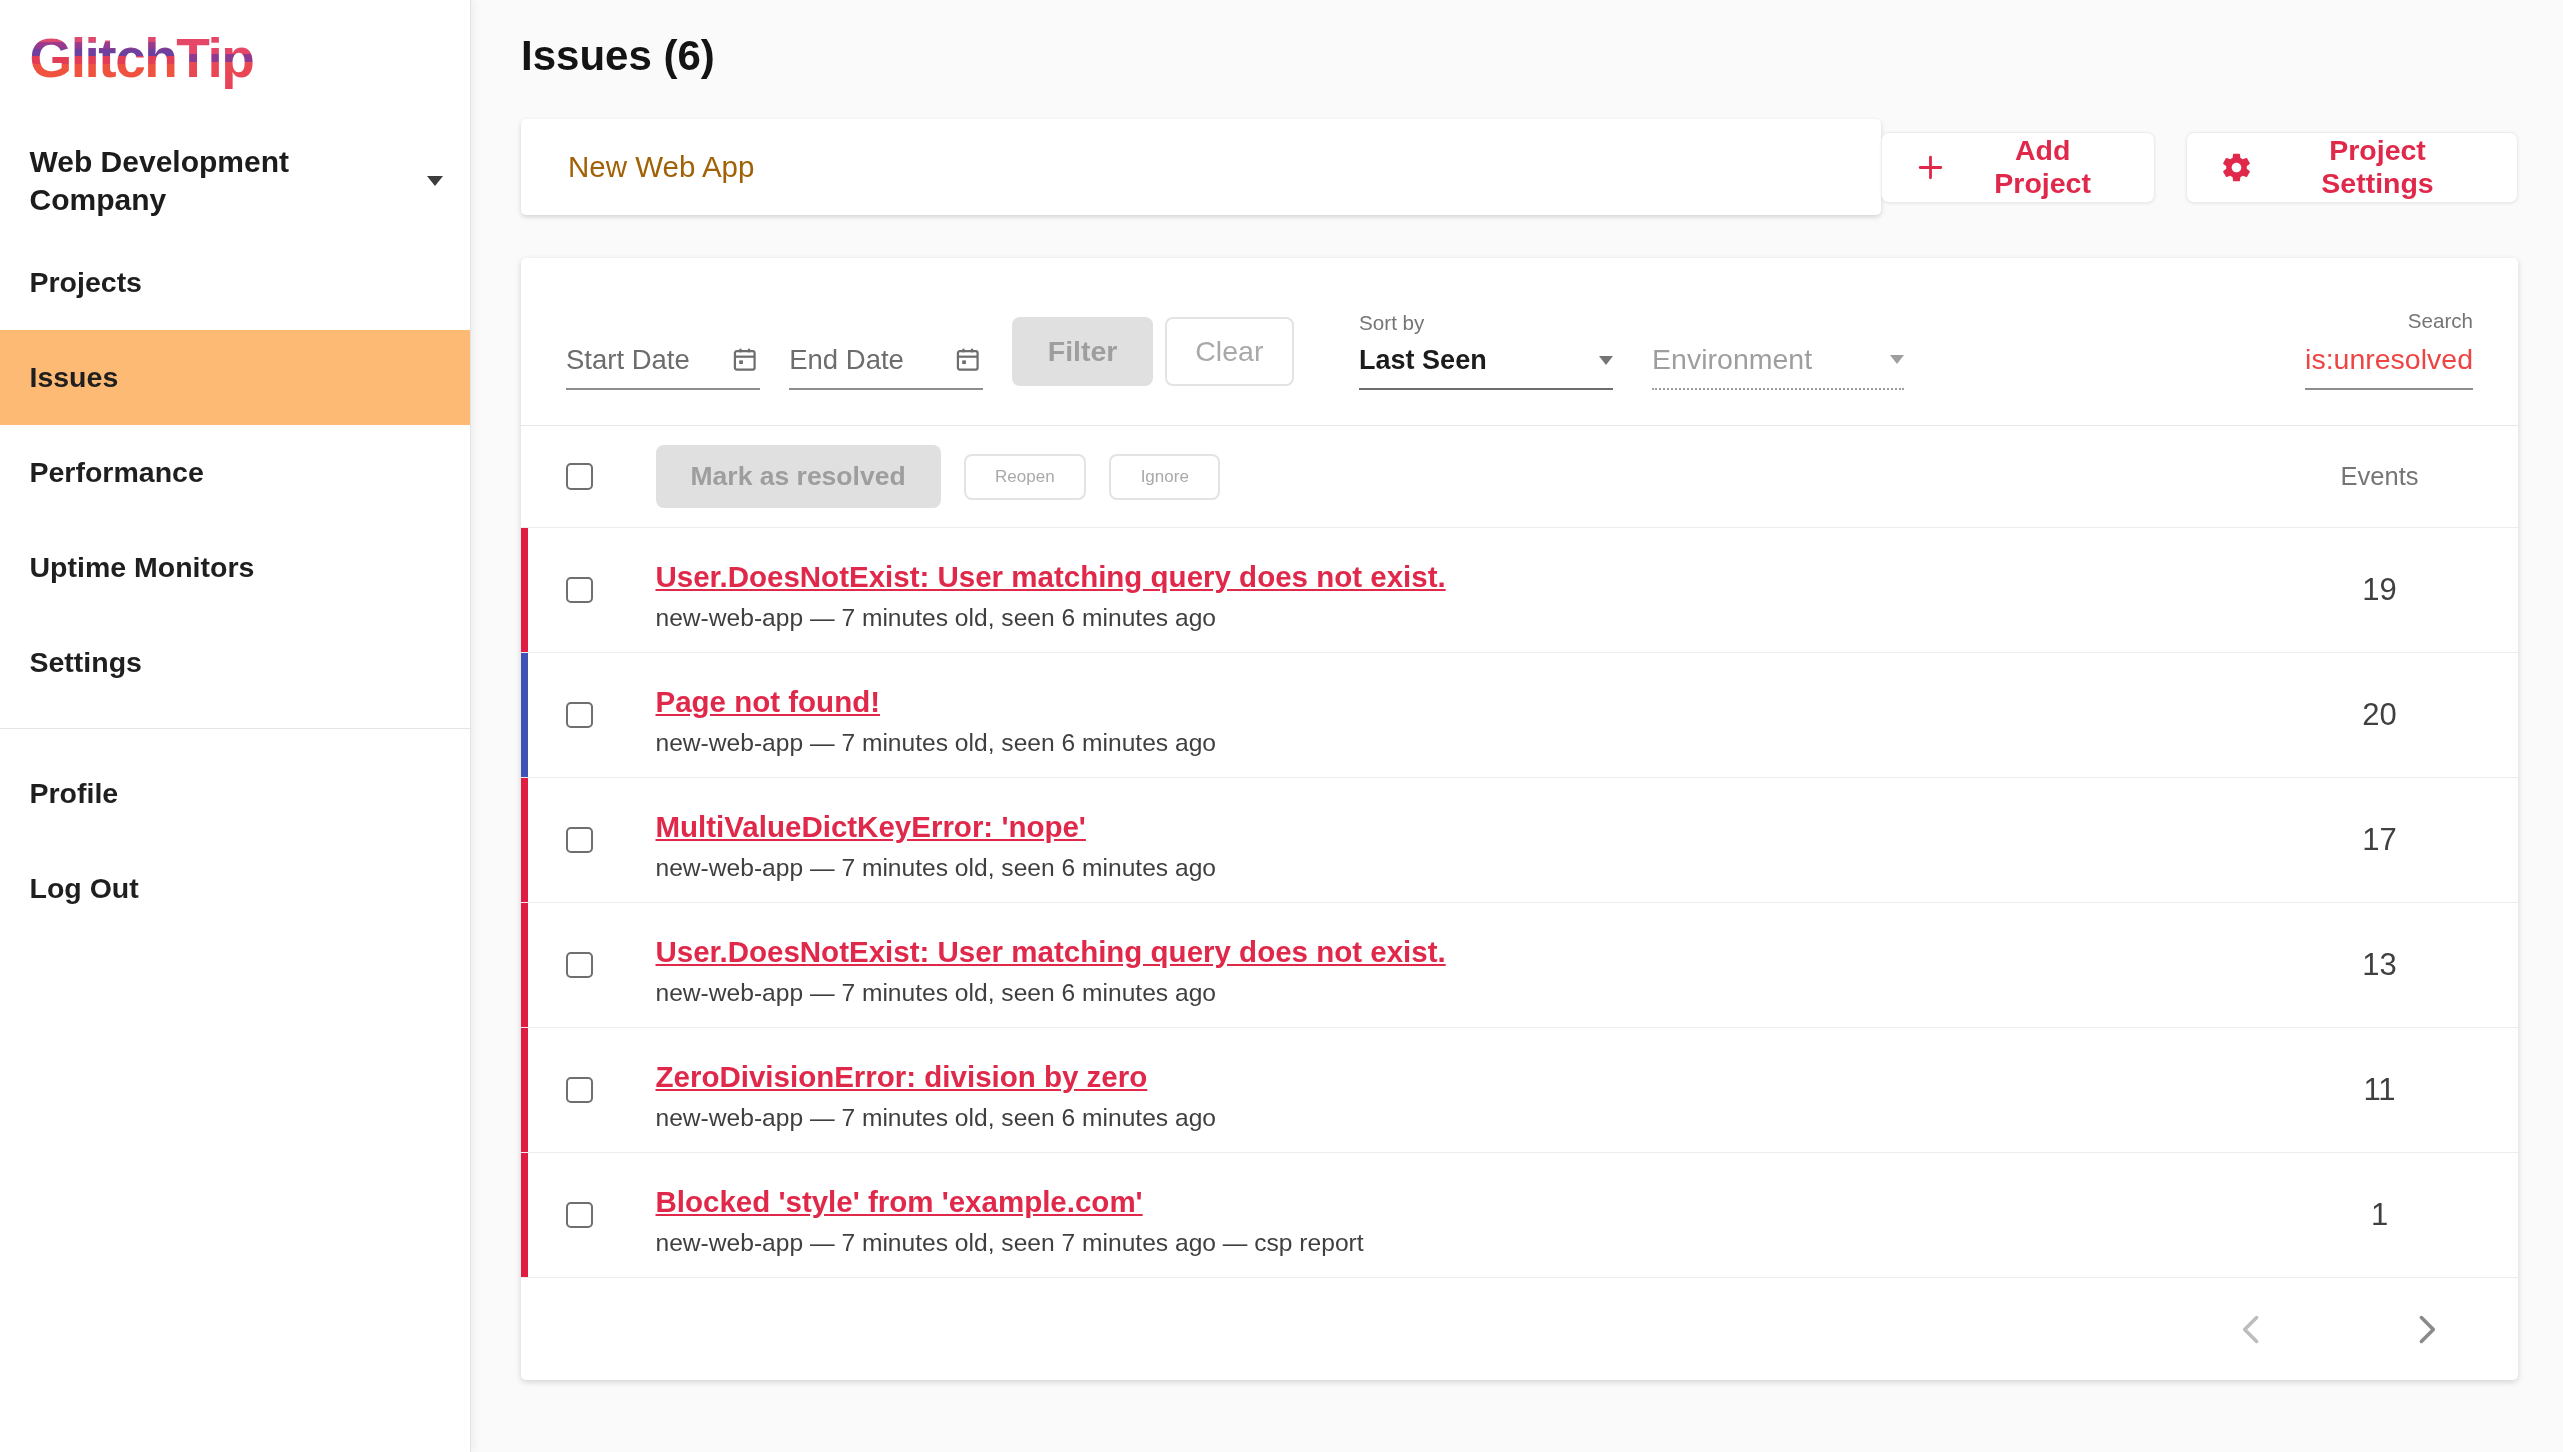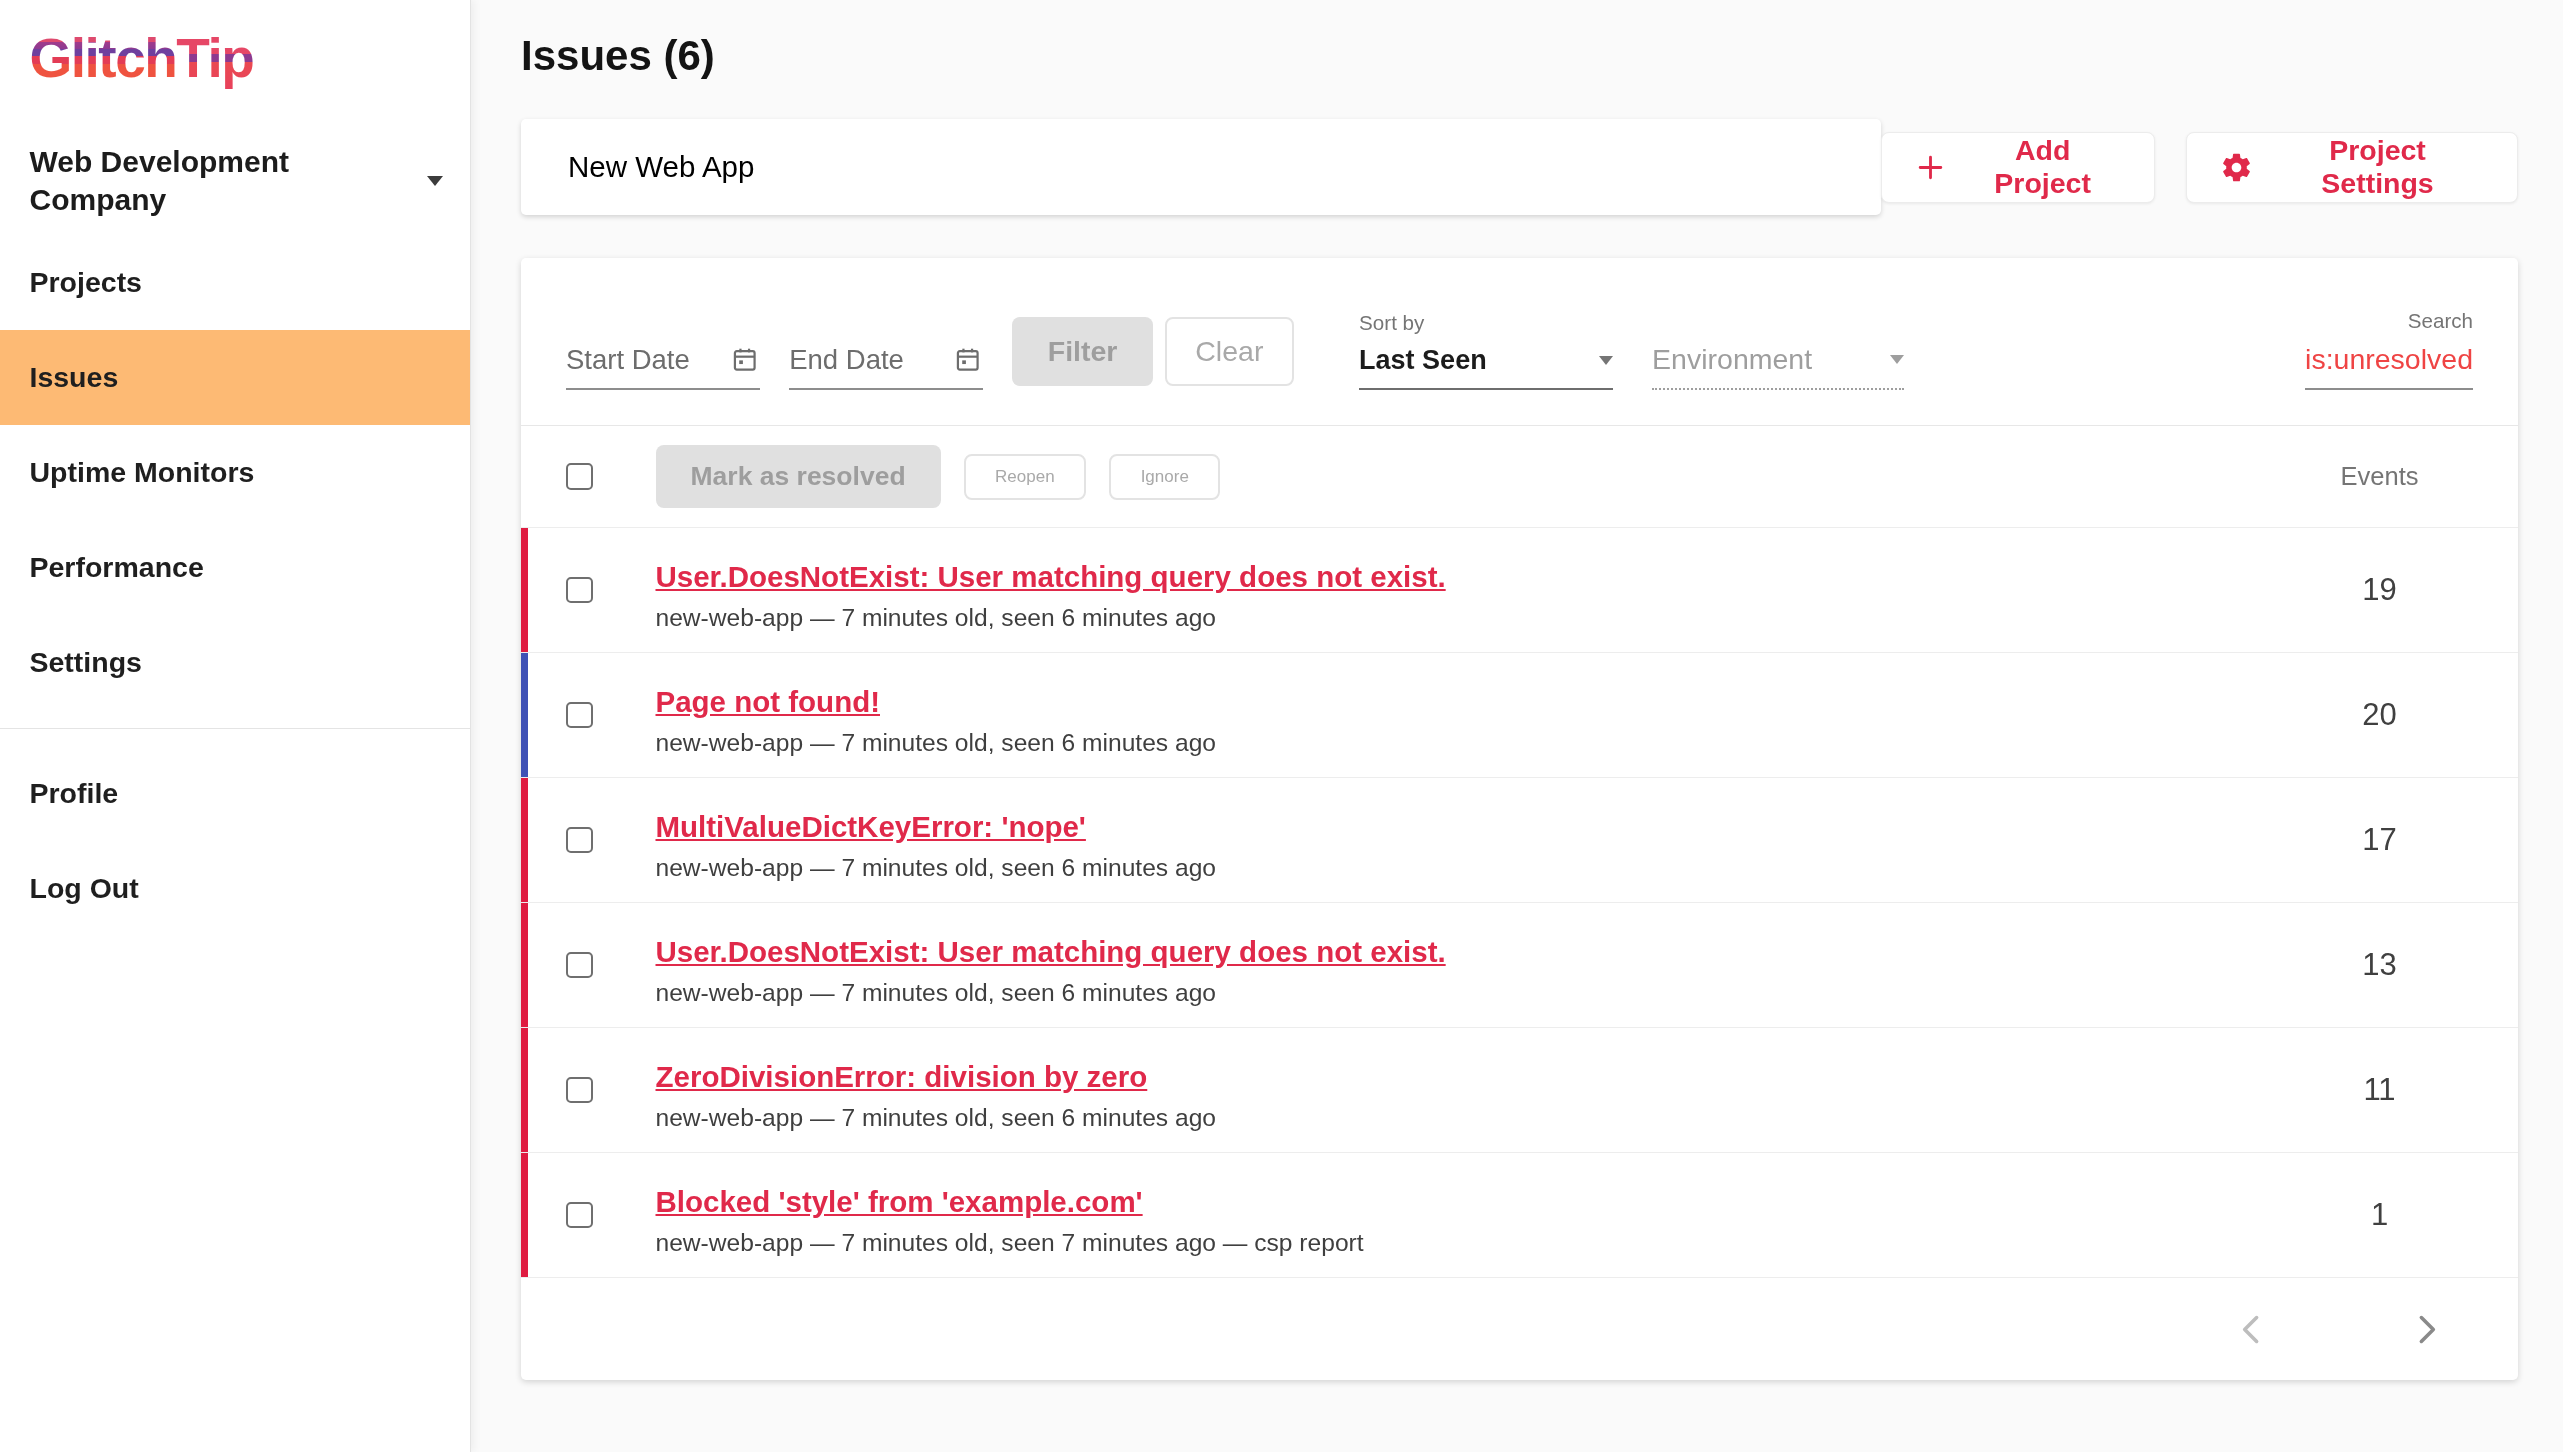--- a/index.html
+++ b/index.html
@@ -27,21 +27,21 @@
   .nav-item.active { background:#ececec; font-weight:700; }
   .side-divider { border-top:1px solid #e4e4e4; margin:17.7px 0; }
 
   
   .main { position:absolute; left:472px; top:0; width:2091px; height:1452px; padding:0 45px 0 49px; }
   .page-title { margin-top:32px; font-size:42px; font-weight:800; color:#141414; }
 
   .project-row { margin-top:39px; display:flex; align-items:center; }
   .project-select { width:1375px; height:96px; background:#fff; border-radius:4.9px;
     box-shadow:0 2px 4.9px rgba(0,0,0,.16); display:flex; align-items:center; padding-left:47px;
-    font-size:29.5px; color:#000000; cursor:text; }
+    font-size:29.5px; color:#a16207; cursor:text; }
   .actions { margin-left:auto; display:flex; gap:31px; }
   .btn-white { height:71px; padding:0 33px; border-radius:7.9px; border:1px solid #ececec;
     background:#fff; box-shadow:0 1px 2.9px rgba(0,0,0,.07); color:var(--brand,#e0294a);
     font-size:28.5px; font-weight:700; display:inline-flex; align-items:center; gap:18px;
     font-family:inherit; cursor:pointer; }
   .btn-white svg { flex:none; }
 
   
   .card { margin-top:43px; background:#fff; border-radius:4.9px; box-shadow:0 2px 5.9px rgba(0,0,0,.16); }
 
@@ -103,25 +103,25 @@
   <nav class="nav" id="sidebar-nav">
   <div class="nav-item">
     <span>Projects</span>
   </div>
 
   <div class="nav-item active" style="background: #fdba74;">
     <span>Issues</span>
   </div>
 
   <div class="nav-item">
+    <span>Performance</span>
+  </div>
+
+  <div class="nav-item">
     <span>Uptime Monitors</span>
-  </div>
-
-  <div class="nav-item">
-    <span>Performance</span>
   </div>
 
   <div class="nav-item">
     <span>Settings</span>
   </div>
 </nav>
   <div class="side-divider"></div>
   <nav class="nav" id="sidebar-footer">
   <div class="nav-item">
     <span>Profile</span>

